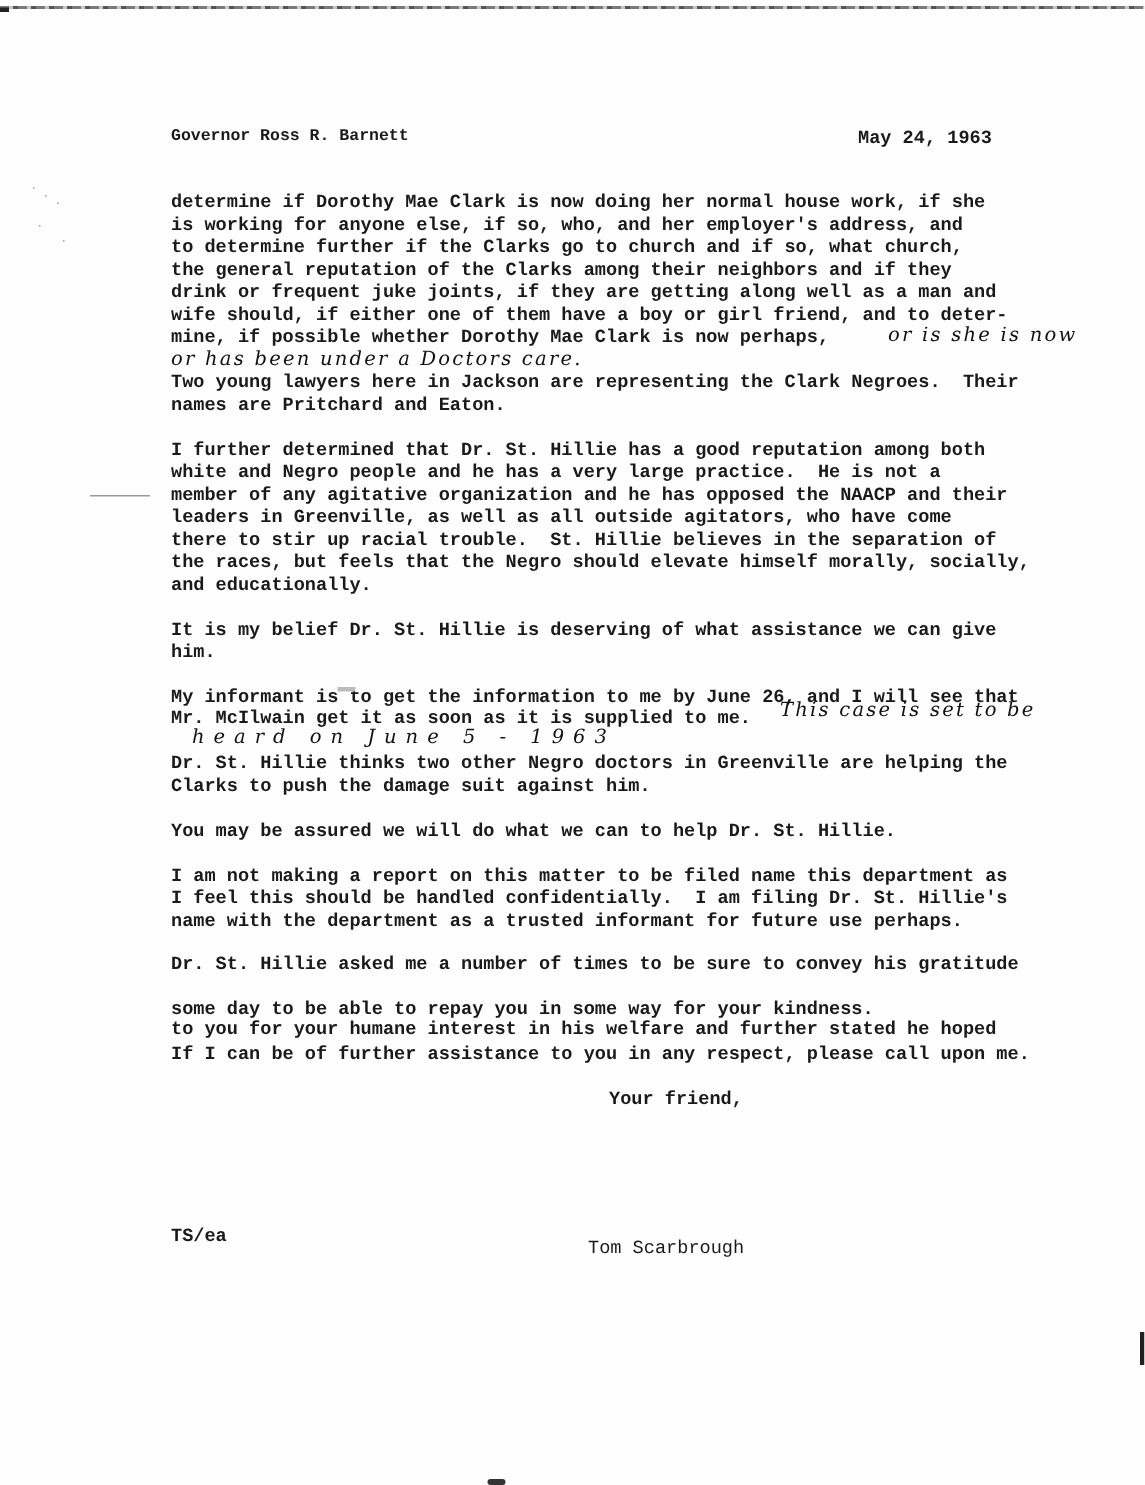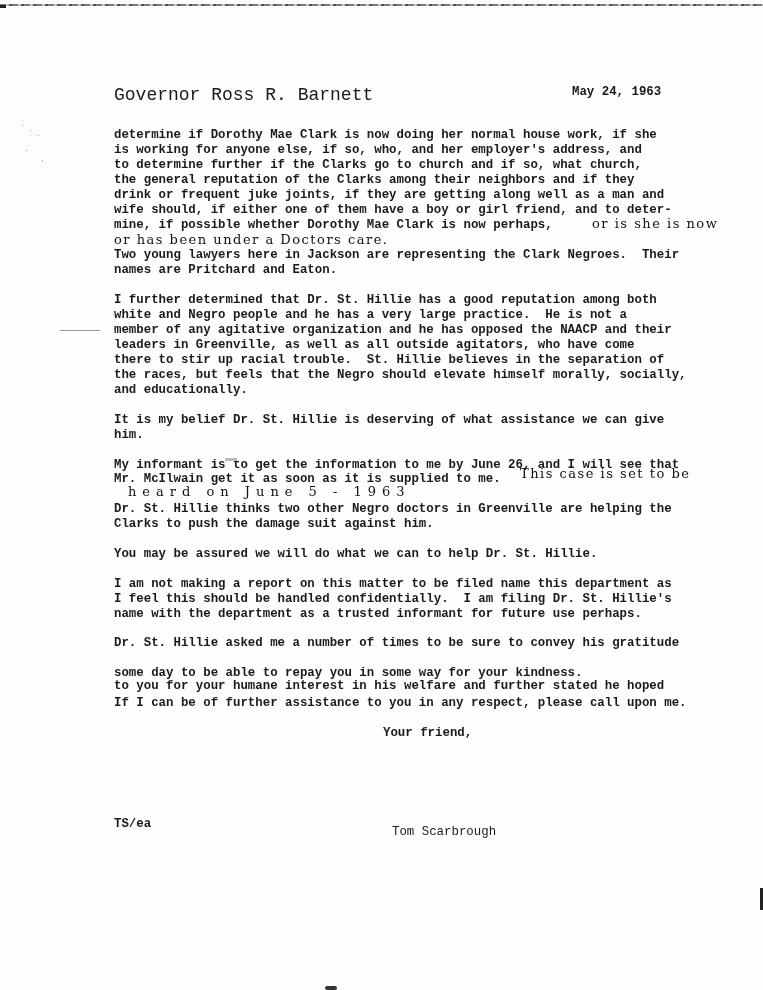--- a/index.html
+++ b/index.html
@@ -14,25 +14,25 @@
       background: repeating-linear-gradient(90deg, #7a7a7a 0 6px, #c8c8c8 6px 9px, #555 9px 12px);
     }
     .top-edge-corner {
       position: absolute; left: 0; top: 5px; width: 6px; height: 3px; background: #222;
     }
     .line {
       position: absolute; left: 114px; white-space: pre;
       font-size: 12.4px; line-height: 15px; font-weight: bold;
       letter-spacing: 0px;
     }
-    .header-left { position: absolute; left: 114px; top: 85px; font-size: 18px; font-weight: normal; white-space: pre; }
+    .header-left { position: absolute; left: 114px; top: 85px; font-size: 11px; font-weight: bold; white-space: pre; }
     .header-right { position: absolute; left: 572px; top: 85px; font-size: 12.4px; font-weight: bold; white-space: pre; }
     .hand {
       position: absolute; white-space: pre;
-      font-family: "DejaVu Serif", serif; 
+      font-family: "DejaVu Serif", serif; font-style: italic;
       font-size: 13px; color: #111; letter-spacing: 1.5px;
     }
     .closing { position: absolute; white-space: pre; font-size: 12.4px; font-weight: bold; }
     .speck { position: absolute; background: #9a9a9a; width: 1px; height: 1px; }
     .margin-mark { position: absolute; right: 0; top: 888px; width: 3px; height: 22px; background: #222; }
     .bottom-mark { position: absolute; left: 325px; top: 986px; width: 12px; height: 4px; background: #333; border-radius: 2px; }
   </style>
 </head>
 <body>
 
@@ -100,21 +100,21 @@
   <div>
     <div class="line" style="top:636px">Dr. St. Hillie asked me a number of times to be sure to convey his gratitude</div>
     <div class="line" style="top:679px">to you for your humane interest in his welfare and further stated he hoped</div>
     <div class="line" style="top:666px">some day to be able to repay you in some way for your kindness.</div>
   </div>
 
   <div>
     <div class="line" style="top:696px">If I can be of further assistance to you in any respect, please call upon me.</div>
   </div>
 
-  <div class="closing" style="left:383px; top:726px;">Your friend,</div>
+  <div class="closing" style="left:406px; top:726px;">Your friend,</div>
   <div class="closing" style="left:392px; top:786px; font-weight:normal;margin-top:39px;">Tom Scarbrough</div>
   <div class="closing" style="left:114px; top:817px;">TS/ea</div>
 </div>
 
 <div class="speck" style="left:22px; top:125px;"></div>
 <div class="speck" style="left:30px; top:130px;"></div>
 <div class="speck" style="left:38px; top:135px;"></div>
 <div class="speck" style="left:26px; top:150px;"></div>
 <div class="speck" style="left:42px; top:160px;"></div>
 <div class="speck" style="left:60px; top:330px; width:40px;"></div>

